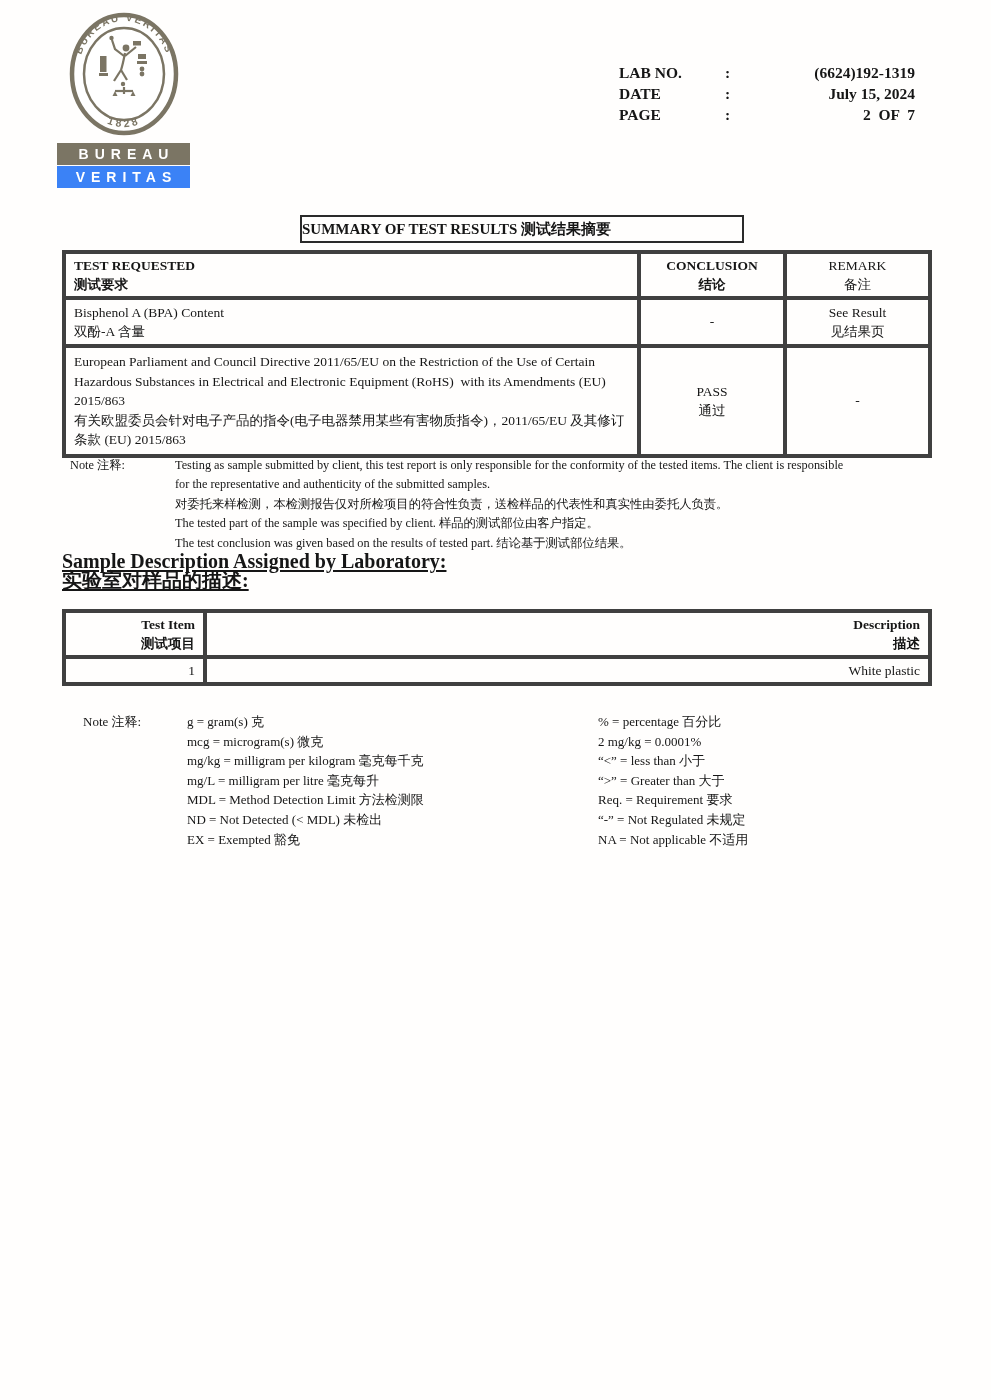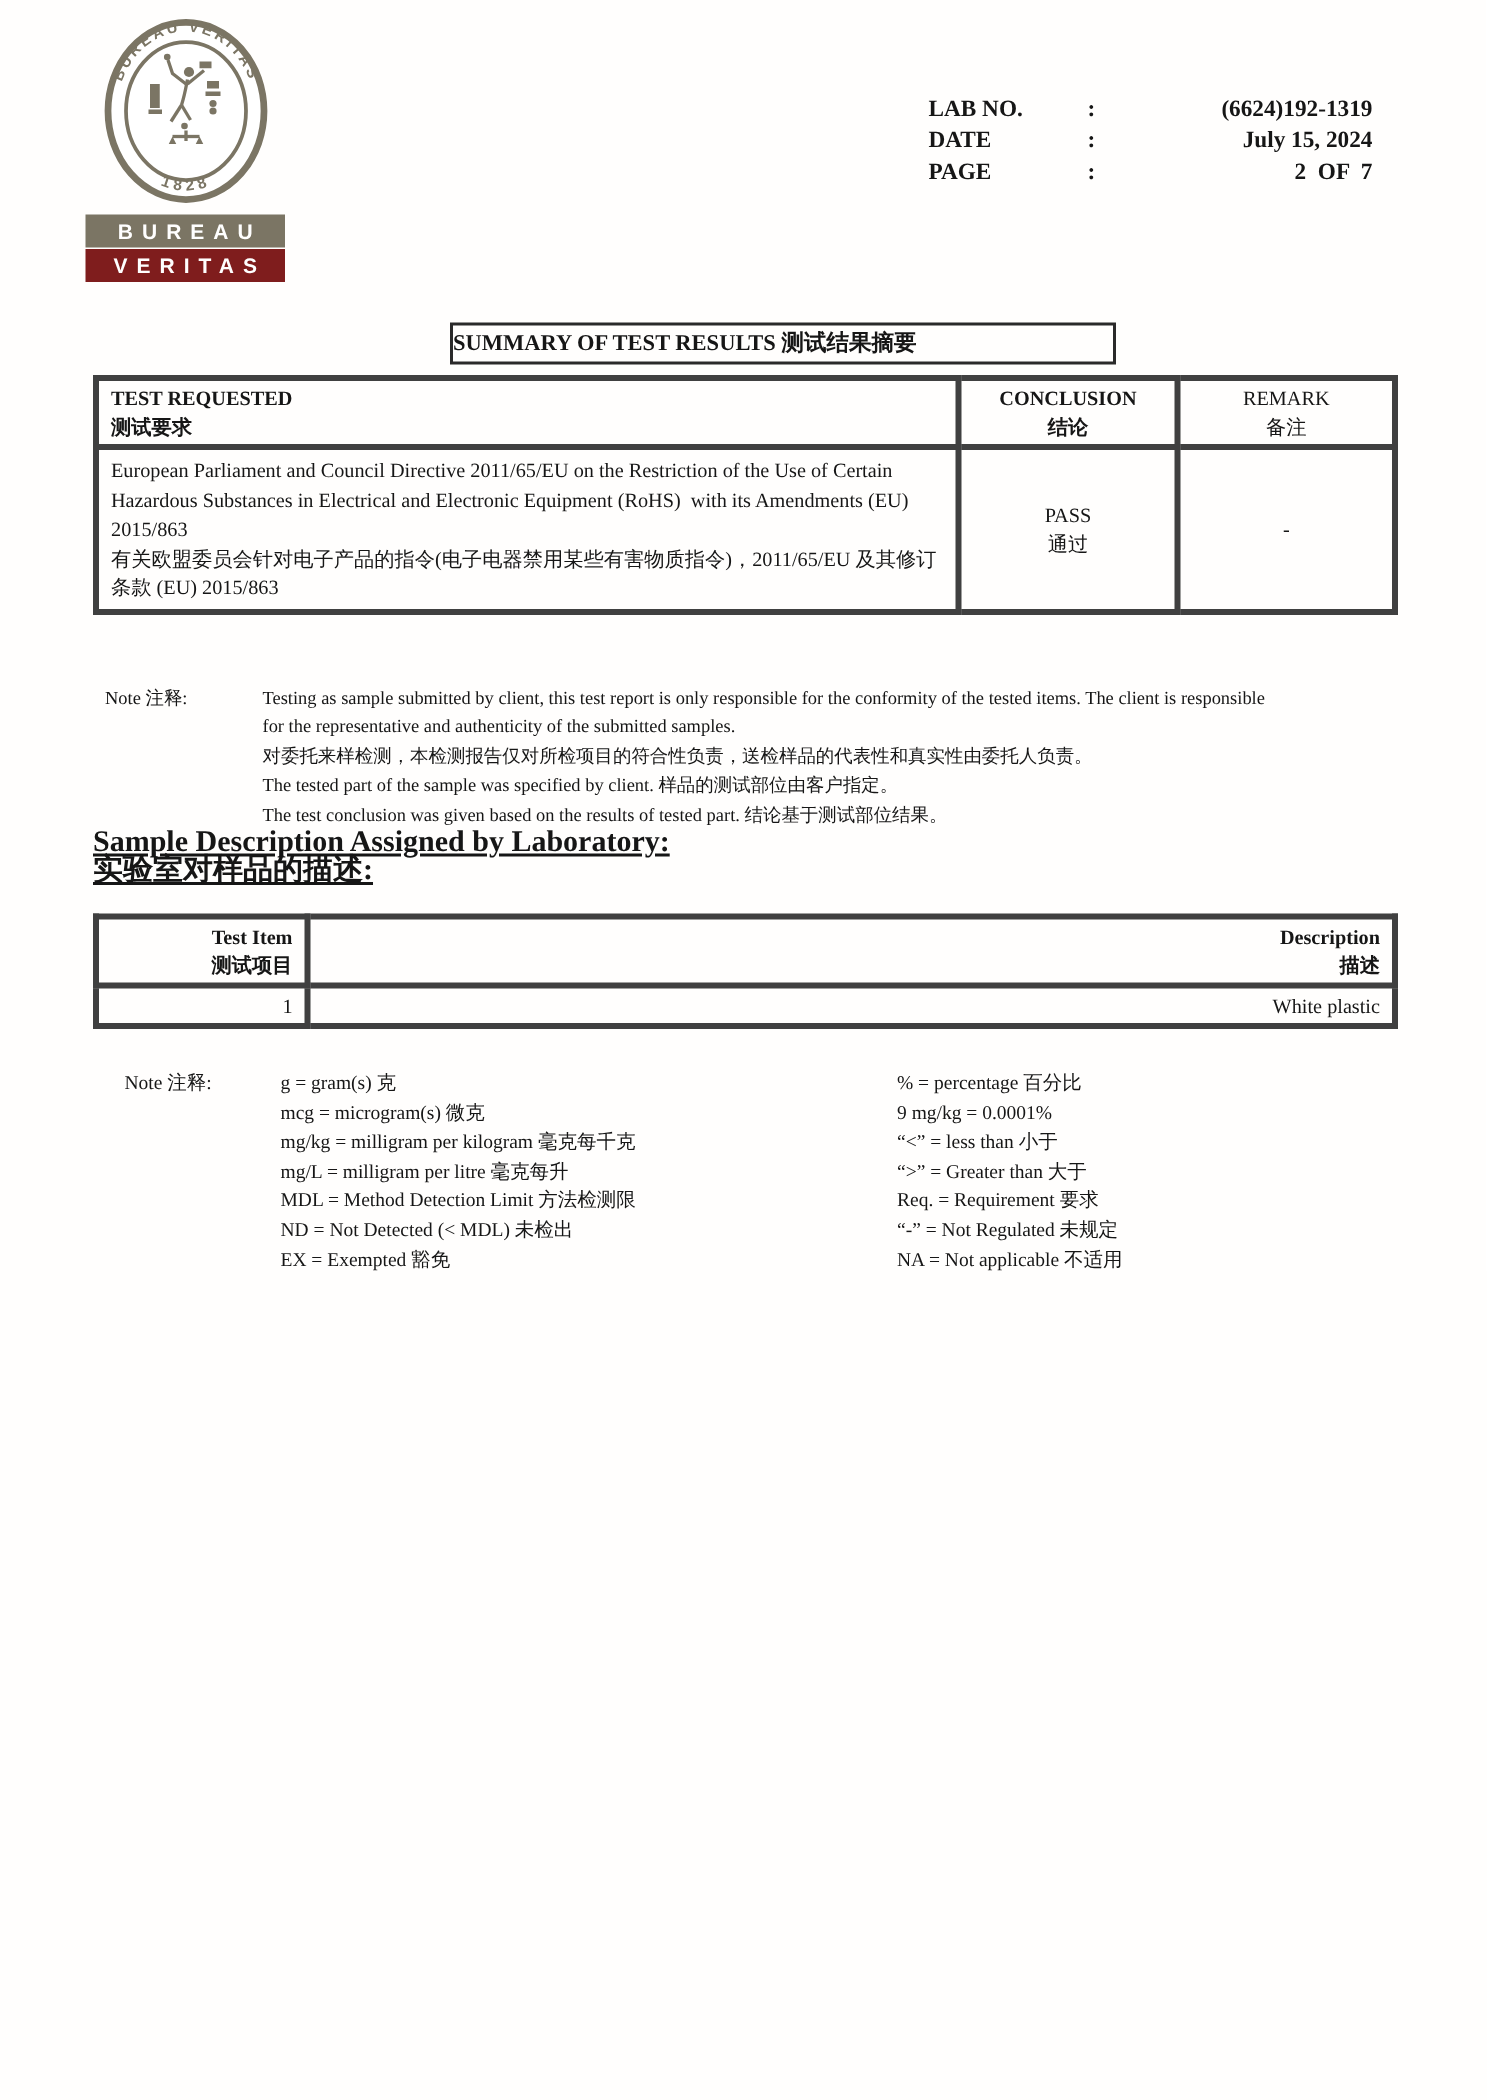--- a/index.html
+++ b/index.html
@@ -8,21 +8,21 @@
     font-family:"Liberation Serif", serif;color:#161616;overflow:hidden;
   }
 
   
   .logo{position:absolute;left:57px;top:12px;width:133px;}
   .seal{display:block;margin:0 auto 3px auto;}
   .banner-bar{height:22px;line-height:22px;text-align:center;color:#fff;
     font-family:"Liberation Sans", sans-serif;font-weight:bold;font-size:14px;
     letter-spacing:6px;padding-left:6px;}
   .banner-top{background:#7b7564;margin-bottom:1px;}
-  .banner-bottom{background:#7f1d1d;}
+  .banner-bottom{background:#3b82f6;}
 
   
   .header-info{position:absolute;left:619px;top:62px;width:296px;
     font-weight:bold;font-size:15.5px;}
   .hdr-row{display:flex;line-height:21px;}
   .hdr-label{width:106px;}
   .hdr-colon{width:14px;}
   .hdr-value{flex:1;text-align:right;white-space:pre;}
 
   
@@ -144,20 +144,31 @@
       <th>
         <div class="bold">CONCLUSION</div>
         <div class="bold">结论</div>
       </th>
       <th>
         <div>REMARK</div>
         <div>备注</div>
       </th>
     </tr>
     <tr>
+      <td style="height:42px">
+        <div>Bisphenol A (BPA) Content</div>
+        <div>双酚-A 含量</div>
+      </td>
+      <td class="cell-center">-</td>
+      <td class="cell-center">
+        <div>See Result</div>
+        <div>见结果页</div>
+      </td>
+    </tr>
+    <tr>
       <td style="height:104px">
         <span class="prewrap">European Parliament and Council Directive 2011/65/EU on the Restriction of the Use of Certain Hazardous Substances in Electrical and Electronic Equipment (RoHS)  with its Amendments (EU) 2015/863</span>
         <div>有关欧盟委员会针对电子产品的指令(电子电器禁用某些有害物质指令)，2011/65/EU 及其修订条款 (EU) 2015/863</div>
       </td>
       <td class="cell-center">
         <div>PASS</div>
         <div>通过</div>
       </td>
       <td class="cell-center">-</td>
     </tr>
@@ -209,21 +220,21 @@
       <div>g = gram(s) 克</div>
       <div>mcg = microgram(s) 微克</div>
       <div>mg/kg = milligram per kilogram 毫克每千克</div>
       <div>mg/L = milligram per litre 毫克每升</div>
       <div>MDL = Method Detection Limit 方法检测限</div>
       <div>ND = Not Detected (&lt; MDL) 未检出</div>
       <div>EX = Exempted 豁免</div>
     </div>
     <div class="note2-right">
       <div>% = percentage 百分比</div>
-      <div>9 mg/kg = 0.0001%</div>
+      <div>2 mg/kg = 0.0001%</div>
       <div>“&lt;” = less than 小于</div>
       <div>“&gt;” = Greater than 大于</div>
       <div>Req. = Requirement 要求</div>
       <div>“-” = Not Regulated 未规定</div>
       <div>NA = Not applicable 不适用</div>
     </div>
   </div>
 
 </div>
 

